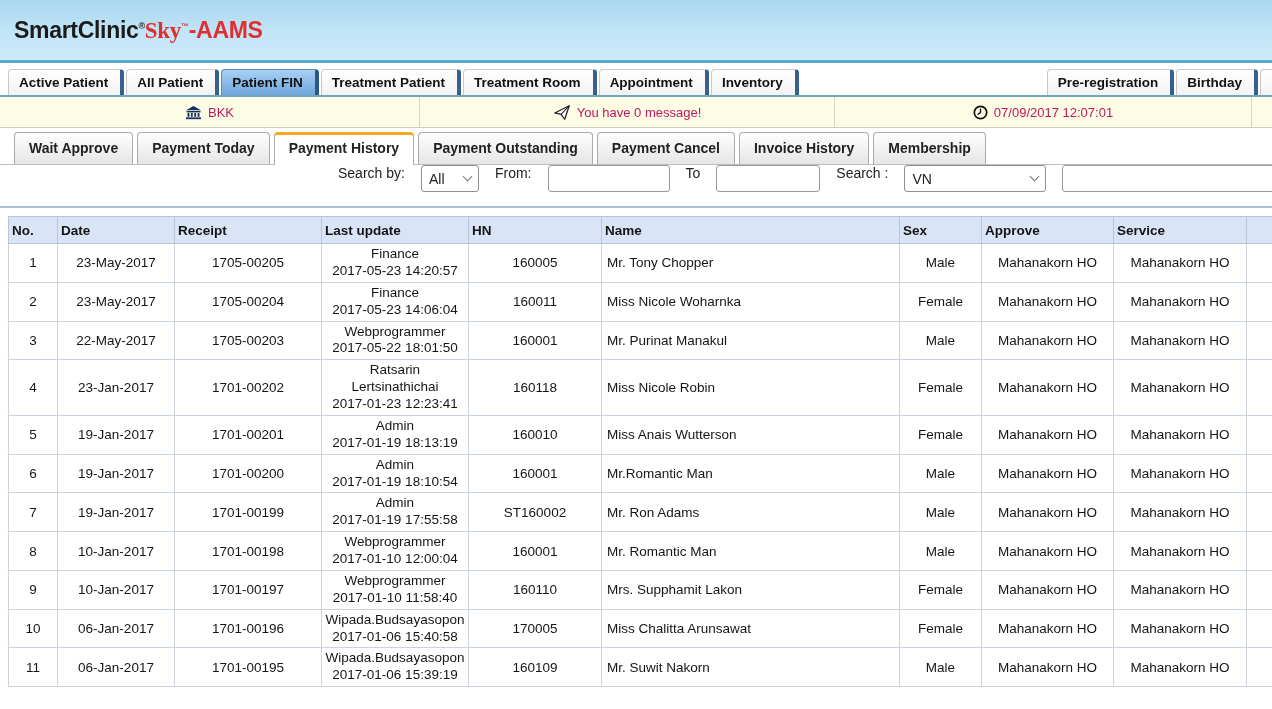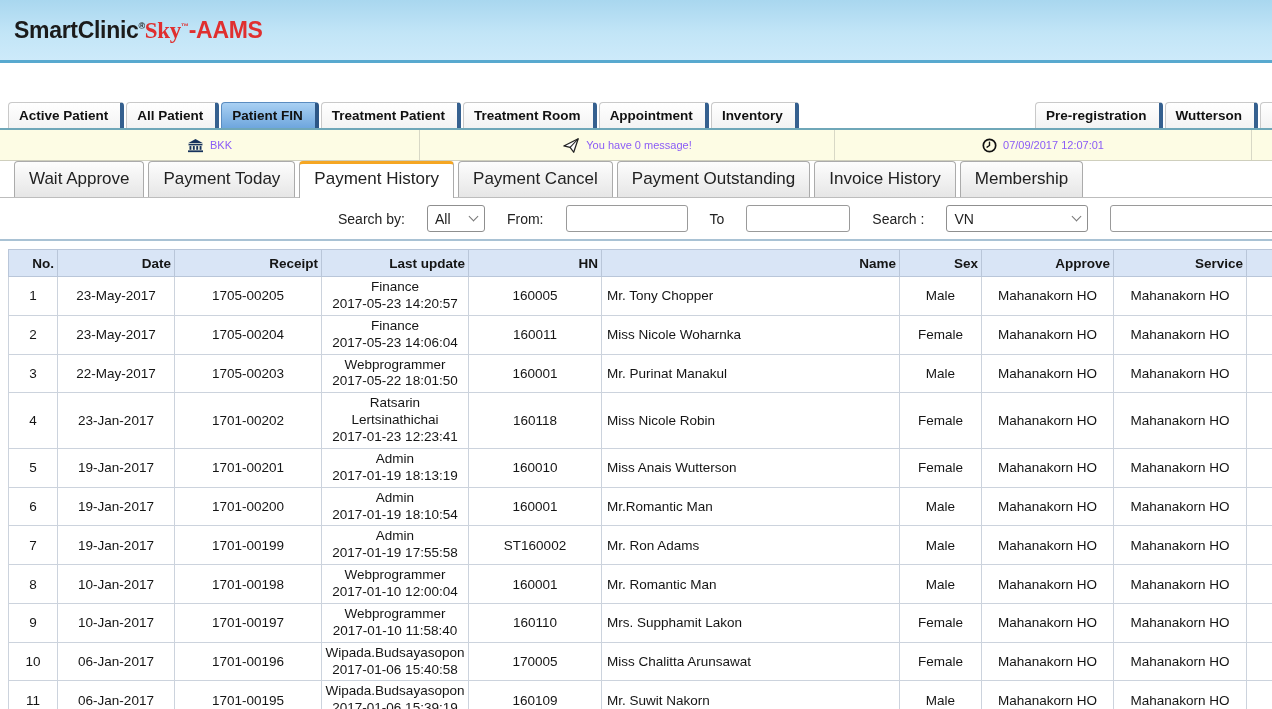--- a/index.html
+++ b/index.html
@@ -16,87 +16,87 @@
     display:flex; align-items:center; padding-left:14px;
   }
   .brand { font-size:23px; font-weight:bold; letter-spacing:-0.3px; white-space:nowrap; }
   .brand .b-black { color:#1b1b1b; }
   .brand .b-sup { font-size:9px; vertical-align:super; color:#1b1b1b; }
   .brand .b-sky { color:#e02f2f; font-weight:600;font-family:Liberation Serif, serif; }
   .brand .b-tm { font-size:8px; vertical-align:super; color:#e02f2f; }
   .brand .b-red { color:#e02f2f; }
 
   
-  .tabzone { background:#fff; border-bottom:2px solid #6fa7b8; padding-top:4px;margin-top:33px; }
+  .tabzone { background:#fff; border-bottom:2px solid #6fa7b8; padding-top:4px; }
   .tabrow { display:flex; padding-left:8px; position:relative; height:28px; align-items:flex-end; }
   .maintab {
     font-size:13.5px; font-weight:bold; color:#111; white-space:nowrap; cursor:pointer;
     background:linear-gradient(#ffffff,#f3f3f3);
     padding:5px 12px 5px 10px; margin-right:2px;
     border-top:1px solid #c9c9c9; border-left:1px solid #c9c9c9;
     border-right:4px solid #35608f; border-radius:4px 4px 0 0;
   }
   .maintab.active {
     background:linear-gradient(#a9d0f3,#6ea6dd);
     border-top-color:#5a8cc0; border-left-color:#5a8cc0; border-right-color:#2c5686;text-align:center;
   }
   .right-tabs { position:absolute; right:-34px; bottom:0; display:flex; }
   .stub { min-width:44px; }
 
   
   .infobar { height:31px; background:#fdfce4; border-bottom:1px solid #cfcfbd; display:flex; }
   .infocell {
     display:flex; align-items:center; justify-content:center; gap:6px;
-    border-right:1px solid #d8d8c6; font-size:11px; color:#8b5cf6;
+    border-right:1px solid #d8d8c6; font-size:13px; color:#be185d;
   }
   .infocell.c1 { width:420px; } .infocell.c2 { width:415px; } .infocell.c3 { width:417px; }
   .infocell.c4 { flex:1; border-right:none; }
   .icn { display:inline-flex; align-items:center; }
 
   
   .subtabs {
     height:37px; background:#fff; border-bottom:1px solid #bdbdbd;
     display:flex; gap:4px; align-items:flex-end; padding-left:14px;
   }
   .subtab {
-    font-size:17px; font-weight:normal; color:#222; cursor:pointer; white-space:nowrap;
+    font-size:14px; font-weight:bold; color:#222; cursor:pointer; white-space:nowrap;
     background:linear-gradient(#fdfdfd,#e6e6e6);
     border:1px solid #ababab; border-bottom:none; border-radius:4px 4px 0 0;
     padding:7px 14px 8px 14px;
   }
   .subtab.active {
     background:#fff; border-top:3px solid #f5a623; padding-top:5px;
     position:relative; margin-bottom:-1px; padding-bottom:9px; z-index:2;
   }
 
   
   .searchrow {
     height:43px; border-bottom:2px solid #a9c2d4; background:#fff;
-    display:flex; align-items:center; gap:22px; padding-left:338px;
+    display:flex; align-items:flex-start; gap:16px; padding-left:338px;
     font-size:14px; white-space:nowrap;
   }
   .searchrow > * { flex-shrink:0; }
   .slabel { color:#222; }
   .sel {
     height:27px; border:1px solid #8f8f8f; border-radius:3px; background:#fff;
     display:inline-flex; align-items:center; justify-content:space-between;
     padding:8px 7px; cursor:pointer; color:#222;
   }
   .chev { width:7px; height:7px; border-right:1.6px solid #777; border-bottom:1.6px solid #777;
     transform:rotate(45deg); margin-left:9px; margin-top:-4px; }
   .inp { height:27px; border:1px solid #9a9a9a; border-radius:3px; padding:0 6px; font-size:14px;
     font-family:"Liberation Sans",sans-serif; }
   .w58{width:58px;} .w122{width:122px;} .w104{width:104px;} .w142{width:142px;} .w214{width:214px;} .w64{width:64px;}
 
   
   .tablewrap { padding:8px 0 0 8px; }
   table.grid { border-collapse:collapse; table-layout:fixed; width:1300px; font-size:13.5px; color:#151515; }
   .grid th {
     background:#d9e5f6; border:1px solid #b9c6d9; font-weight:bold; height:27px;
-    padding:2px 3px; text-align:right;
+    padding:2px 3px; text-align:left;
   }
   .grid td { border:1px solid #ccd3dd; text-align:center; padding:2px 3px; height:36px; background:#fff; }
   .grid td.name { text-align:left; padding-left:5px; }
   .grid tr.tall td { height:52px; }
   .upd div { line-height:1.25; }
 </style>
 </head>
 <body>
 
 <div class="header">
@@ -109,21 +109,21 @@
   <div class="tabrow">
     <div class="maintab">Active Patient</div>
     <div class="maintab">All Patient</div>
     <div class="maintab active">Patient FIN</div>
     <div class="maintab">Treatment Patient</div>
     <div class="maintab">Treatment Room</div>
     <div class="maintab">Appointment</div>
     <div class="maintab">Inventory</div>
     <div class="right-tabs">
       <div class="maintab">Pre-registration</div>
-      <div class="maintab">Wutterson</div>
+      <div class="maintab">Birthday</div>
       <div class="maintab stub"></div>
     </div>
   </div>
 </div>
 
 <div class="infobar">
   <div class="infocell c1">
     <span class="icn">
       <svg width="17" height="15" viewBox="0 0 18 16">
           <g fill="#16325c">
@@ -157,22 +157,22 @@
     </span>
     <span>07/09/2017 12:07:01</span>
   </div>
   <div class="infocell c4"></div>
 </div>
 
 <div class="subtabs">
   <div class="subtab">Wait Approve</div>
   <div class="subtab">Payment Today</div>
   <div class="subtab active">Payment History</div>
+  <div class="subtab">Payment Outstanding</div>
   <div class="subtab">Payment Cancel</div>
-  <div class="subtab">Payment Outstanding</div>
   <div class="subtab">Invoice History</div>
   <div class="subtab">Membership</div>
 </div>
 
 <div class="searchrow">
   <span class="slabel">Search by:</span>
   <div class="sel w58">
     <span>All</span>
     <span class="chev"></span>
   </div>

